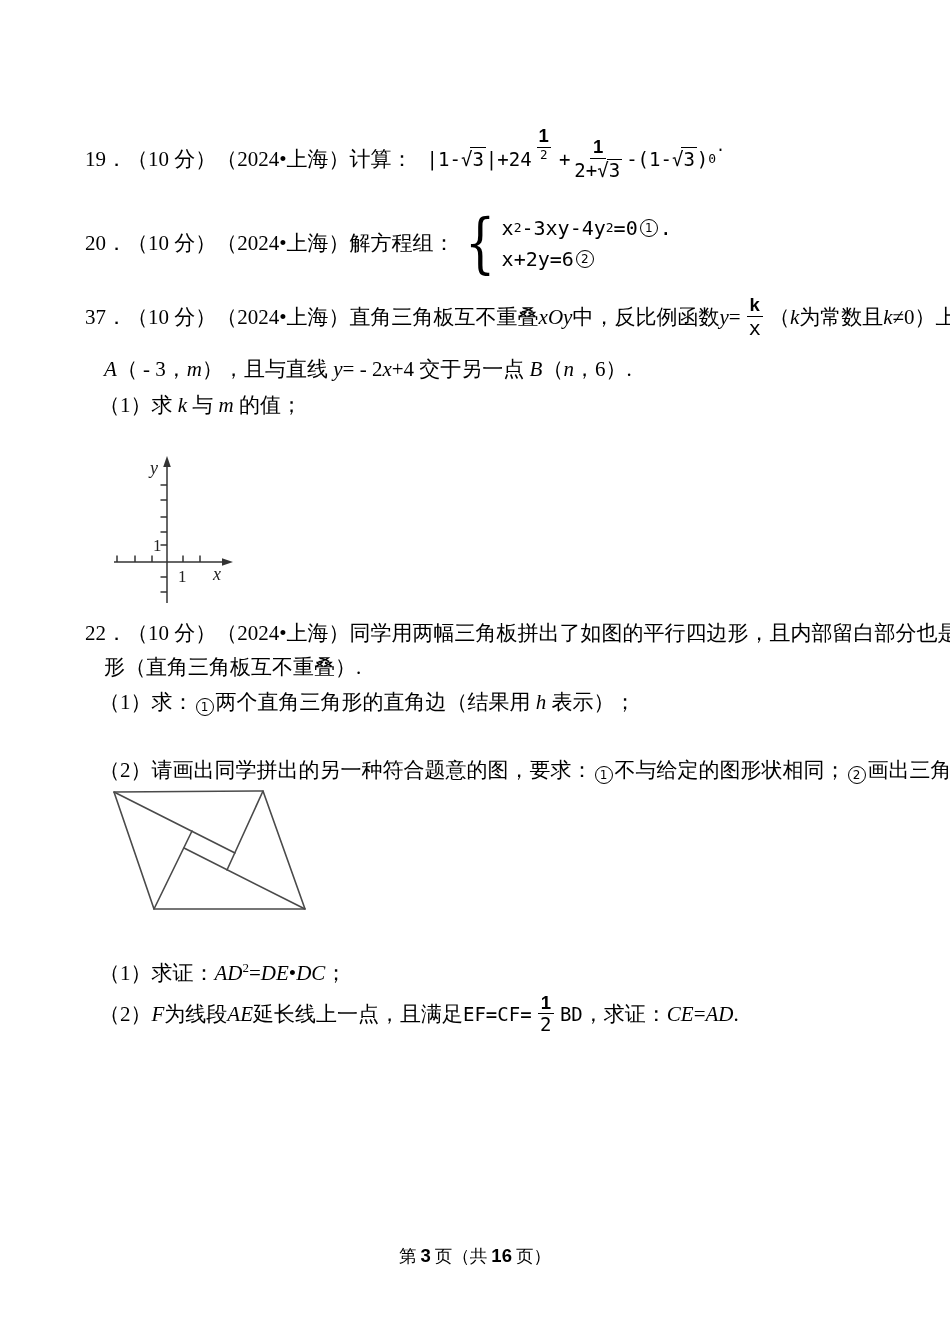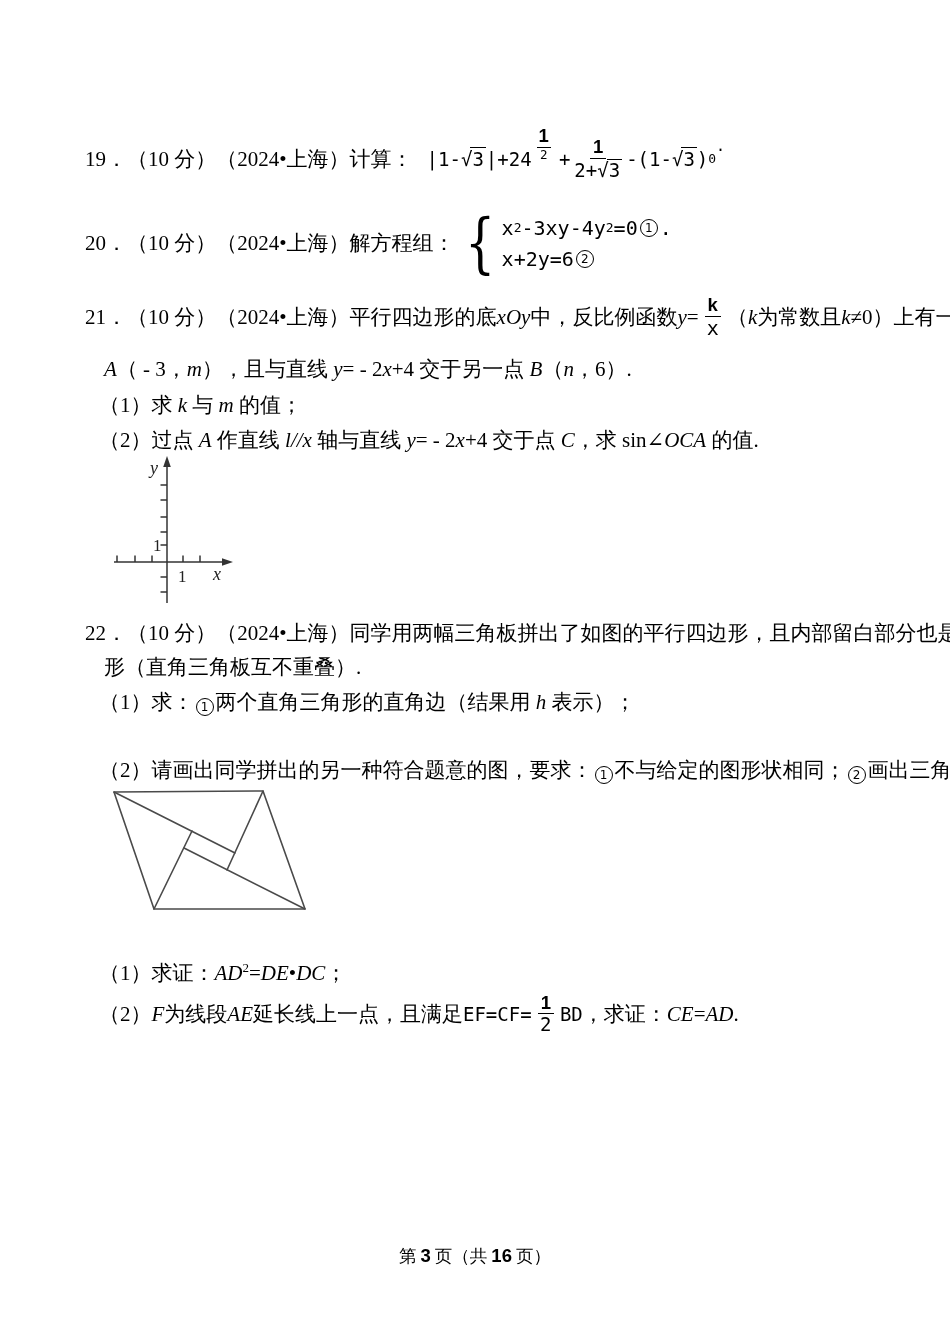--- a/index.html
+++ b/index.html
@@ -95,45 +95,42 @@
           <span>.</span>
         </span>
       <span class="sysline">
           <span>x+2y=6</span>
           <span class="circ">2</span>
         </span>
     </span>
   </div>
 
   <div class="row" style="top:294px;left:85px;height:46px;">
-    <span>21．</span>
+    <span>37．</span>
       <span>（10 分）（2024•上海）</span>
-      <span>平行四边形的底 </span>
+      <span>直角三角板互不重叠 </span>
       <span class="it">xOy</span>
       <span> 中，反比例函数 </span>
       <span class="it">y</span>
       <span>=</span>
       <span class="frac eq20">
         <span class="fnum">k</span>
         <span class="fden">x</span>
       </span>
       <span>（</span>
       <span class="it">k</span>
       <span> 为常数且 </span>
       <span class="it">k</span>
       <span>≠0）上有一点</span>
   </div>
   <div class="plain" style="top:356px;left:104px;">
     <span class="it">A</span><span>（ - 3，</span><span class="it">m</span><span>），且与直线 </span><span class="it">y</span><span>= - 2</span><span class="it">x</span><span>+4 交于另一点 </span><span class="it">B</span><span>（</span><span class="it">n</span><span>，6）.</span>
   </div>
   <div class="plain" style="top:392px;left:99px;text-align:center;">
     <span>（1）求 </span><span class="it">k</span><span> 与 </span><span class="it">m</span><span> 的值；</span>
-  </div>
-  <div class="plain" style="top:427px;left:99px;">
-    <span>（2）过点 </span><span class="it">A</span><span> 作直线 </span><span class="it">l</span><span class="it">//</span><span class="it">x</span><span> 轴与直线 </span><span class="it">y</span><span>= - 2</span><span class="it">x</span><span>+4 交于点 </span><span class="it">C</span><span>，求 sin∠</span><span class="it">OCA</span><span> 的值.</span>
   </div>
 
   <svg style="top:455px;left:110px;" width="125" height="150" viewBox="0 0 125 150">
     <g stroke="#333" stroke-width="1.5" fill="none">
       <line x1="57" y1="7" x2="57" y2="148"></line>
       <line x1="4" y1="107" x2="117" y2="107"></line>
       <line x1="50.5" y1="30" x2="57" y2="30"></line>
       <line x1="50.5" y1="45" x2="57" y2="45"></line>
       <line x1="50.5" y1="62" x2="57" y2="62"></line>
       <line x1="50.5" y1="77" x2="57" y2="77"></line>

